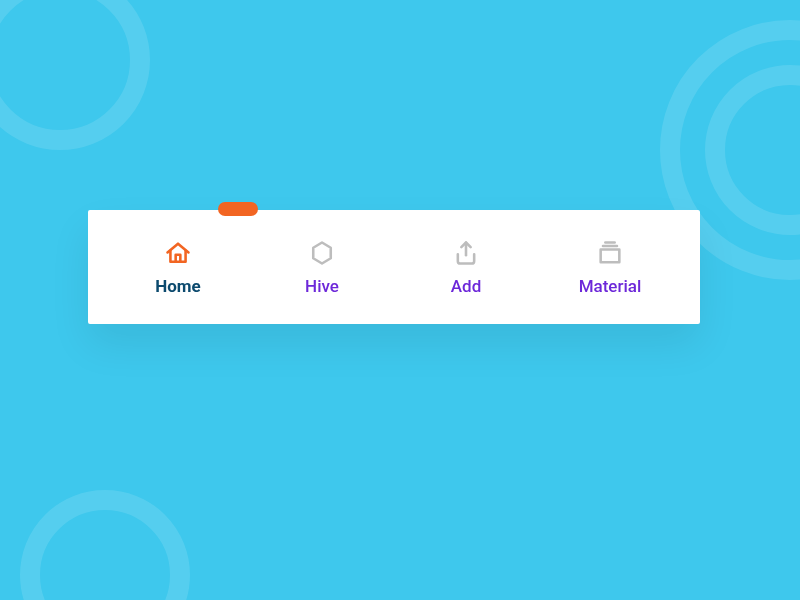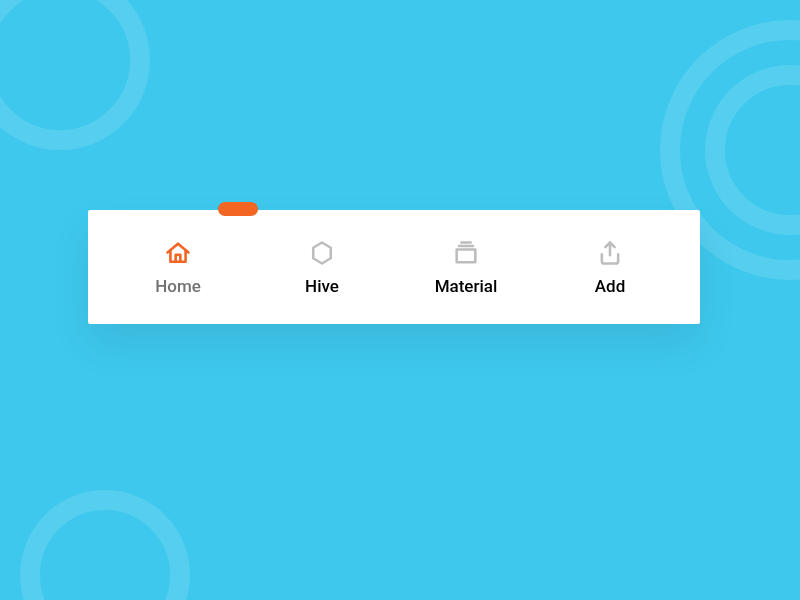--- a/index.html
+++ b/index.html
@@ -56,23 +56,23 @@
     width: 30px;
     height: 30px;
     display: flex;
     align-items: center;
     justify-content: center;
   }
   .tab svg { width: 28px; height: 28px; }
   .label {
     font-size: 17px;
     font-weight: 500;
-    color: #000000;
+    color: #6d28d9;
   }
-  .tab.active .label { color: #737373; }
+  .tab.active .label { color: #0c4a6e; font-weight: bold; }
   .tab.active svg { stroke: #f26522; }
   .tab svg { stroke: #bdbdbd; fill: none; stroke-width: 2.2; stroke-linecap: round; stroke-linejoin: round; }
 </style>
 </head>
 <body>
 
 <div class="bg-circle circle-tl"></div>
 <div class="bg-circle circle-r1"></div>
 <div class="bg-circle circle-r2"></div>
 <div class="bg-circle circle-bl"></div>
@@ -96,32 +96,32 @@
       <svg viewBox="0 0 24 24">
           <path d="M12 3l7.5 4.5v9L12 21l-7.5-4.5v-9L12 3z"></path>
         </svg>
     </span>
     <span class="label">Hive</span>
   </div>
 
   <div class="tab">
     <span class="icon">
       <svg viewBox="0 0 24 24">
+          <path d="M12 3v11"></path>
+          <path d="M8 7l4-4 4 4"></path>
+          <path d="M5 13v6a2 2 0 0 0 2 2h10a2 2 0 0 0 2-2v-6"></path>
+        </svg>
+    </span>
+    <span class="label">Add</span>
+  </div>
+
+  <div class="tab">
+    <span class="icon">
+      <svg viewBox="0 0 24 24">
           <path d="M4 9h16v11H4z"></path>
           <path d="M6 6h12"></path>
           <path d="M8 3h8"></path>
         </svg>
     </span>
     <span class="label">Material</span>
   </div>
 
-  <div class="tab">
-    <span class="icon">
-      <svg viewBox="0 0 24 24">
-          <path d="M12 3v11"></path>
-          <path d="M8 7l4-4 4 4"></path>
-          <path d="M5 13v6a2 2 0 0 0 2 2h10a2 2 0 0 0 2-2v-6"></path>
-        </svg>
-    </span>
-    <span class="label">Add</span>
-  </div>
-
 </nav>
 
 </body></html>

